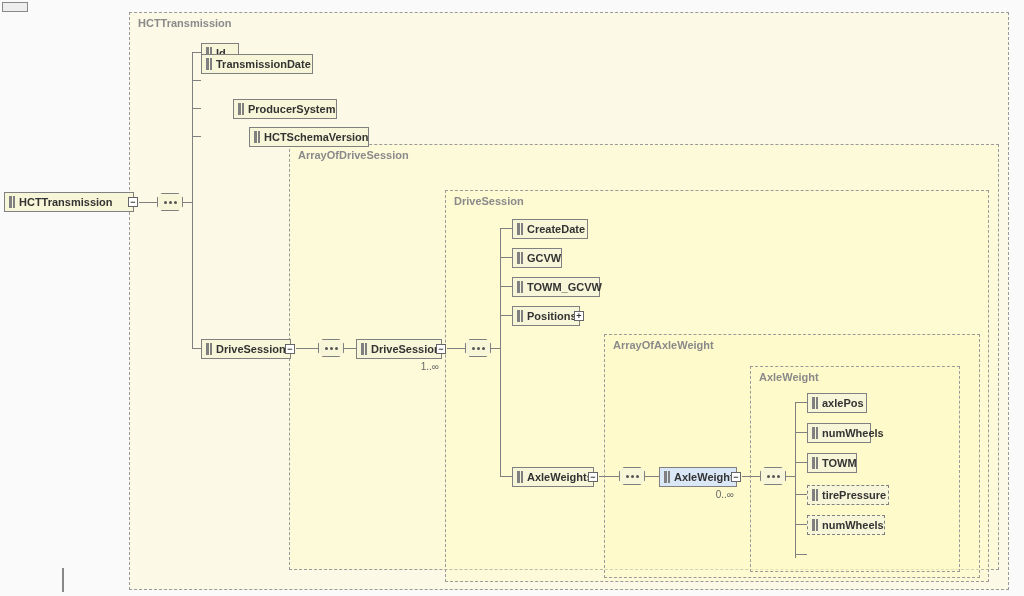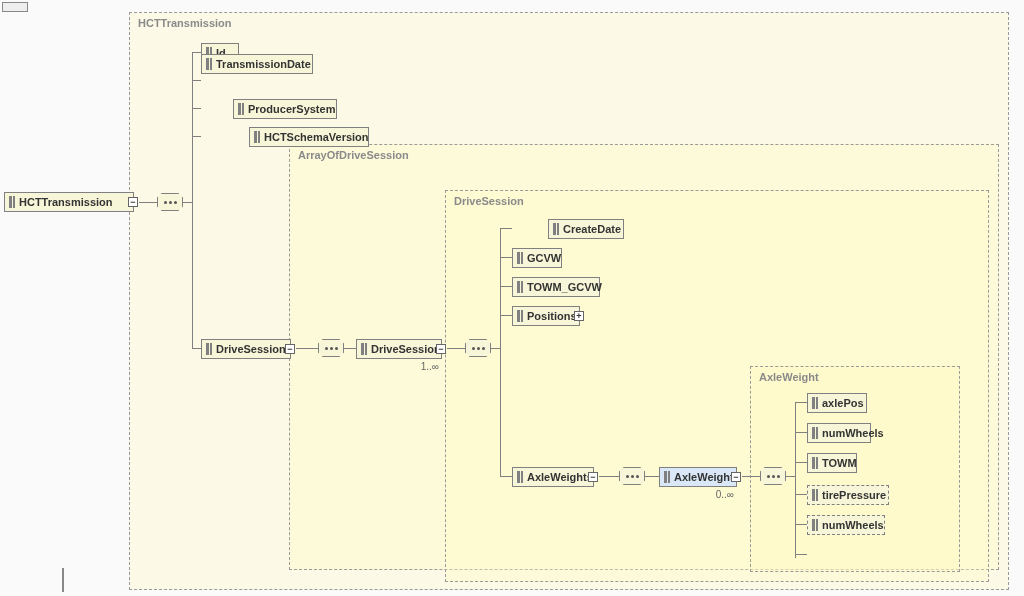--- a/index.html
+++ b/index.html
@@ -149,20 +149,23 @@
 
   <div class="group" style="left:129px; top:12px; width:880px; height:578px;">
     <div class="group-label">HCTTransmission</div>
   </div>
   <div class="group" style="left:289px; top:144px; width:710px; height:426px;">
     <div class="group-label">ArrayOfDriveSession</div>
   </div>
   <div class="group" style="left:445px; top:190px; width:544px; height:392px;">
     <div class="group-label">DriveSession</div>
   </div>
+  <div class="group" style="left:604px; top:334px; width:376px; height:244px;">
+    <div class="group-label">ArrayOfAxleWeight</div>
+  </div>
   <div class="group" style="left:750px; top:366px; width:210px; height:206px;">
     <div class="group-label">AxleWeight</div>
   </div>
 
   <div class="node" style="left:4px; top:192px; width:130px;">
     <span class="stripe"></span><span>HCTTransmission</span>
     <span class="expander">−</span>
   </div>
 
   <div class="conn" style="left:139px; top:202px; width:18px;"></div>
@@ -226,21 +229,21 @@
       <div class="dots">
         <span></span>
         <span></span>
         <span></span>
       </div>
   </div>
   <div class="conn" style="left:491px; top:348px; width:10px;"></div>
   <div class="vconn" style="left:500px; top:228px; height:248px;"></div>
 
   <div class="conn" style="left:500px; top:228px; width:12px;"></div>
-  <div class="node" style="left:512px; top:219px; width:76px;margin-left:36px;">
+  <div class="node" style="left:512px; top:219px; width:76px;">
     <span class="stripe"></span><span>CreateDate</span>
   </div>
 
   <div class="conn" style="left:500px; top:257px; width:12px;"></div>
   <div class="node" style="left:512px; top:248px; width:50px;">
     <span class="stripe"></span><span>GCVW</span>
   </div>
 
   <div class="conn" style="left:500px; top:286px; width:12px;"></div>
   <div class="node" style="left:512px; top:277px; width:88px;">

